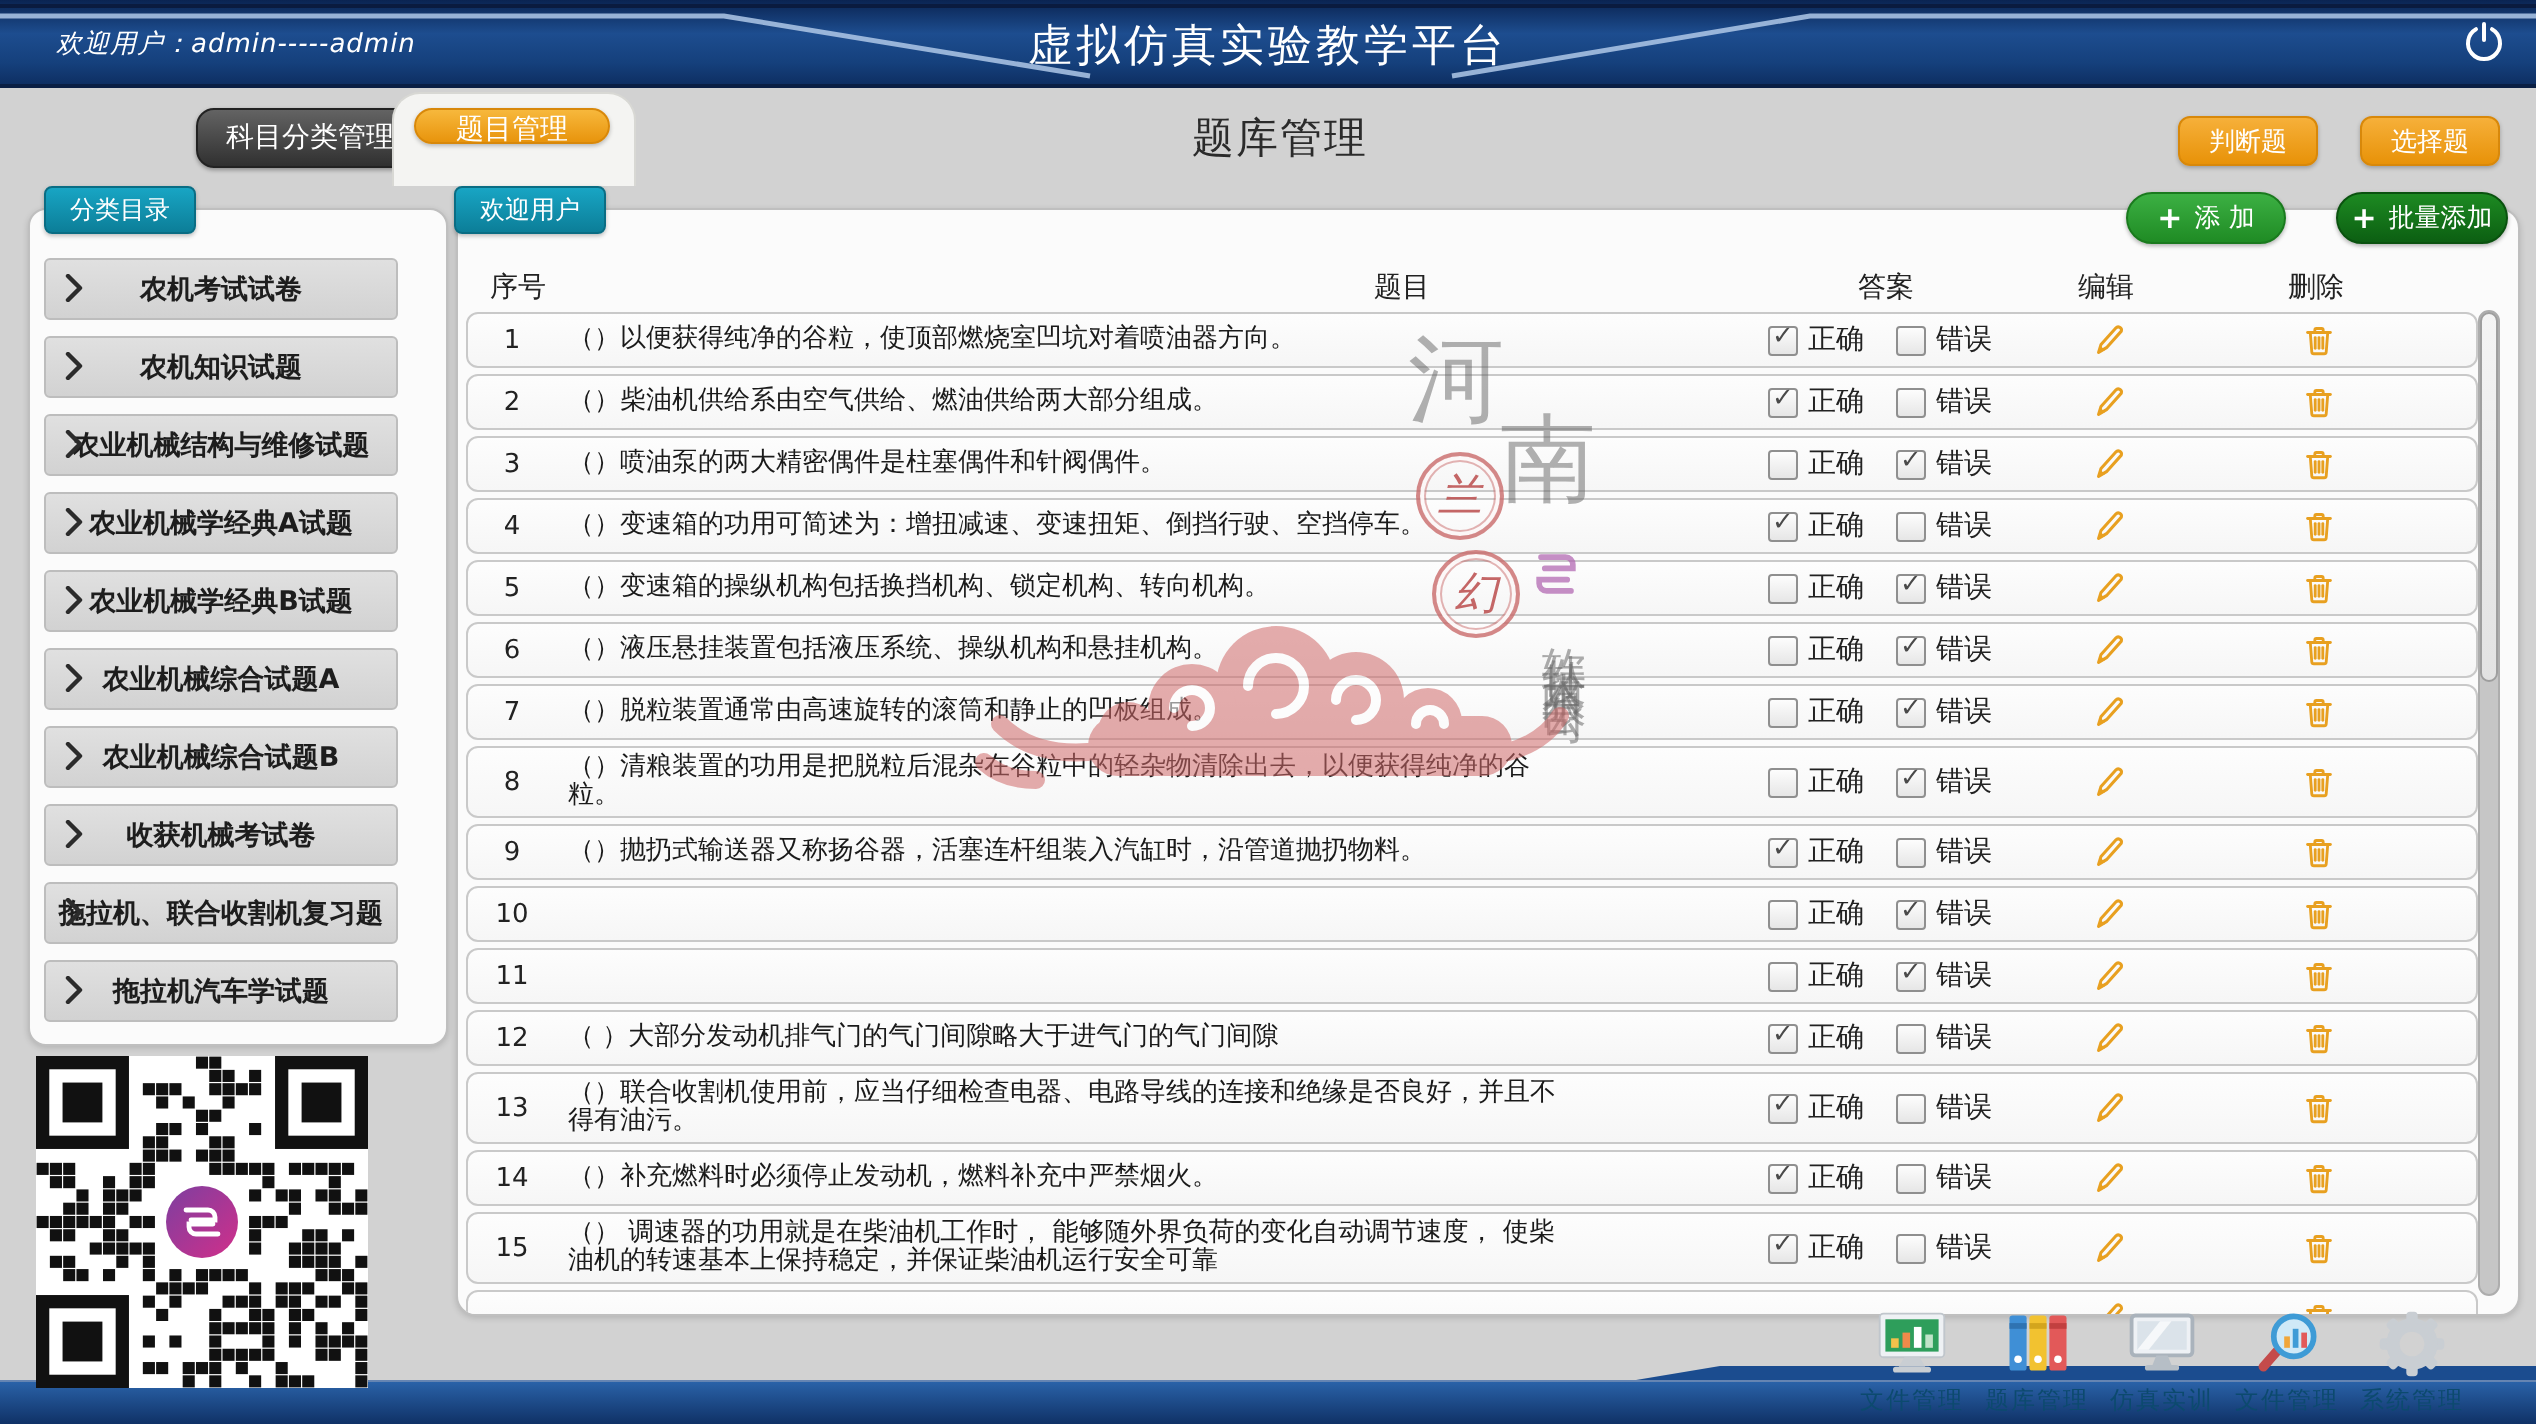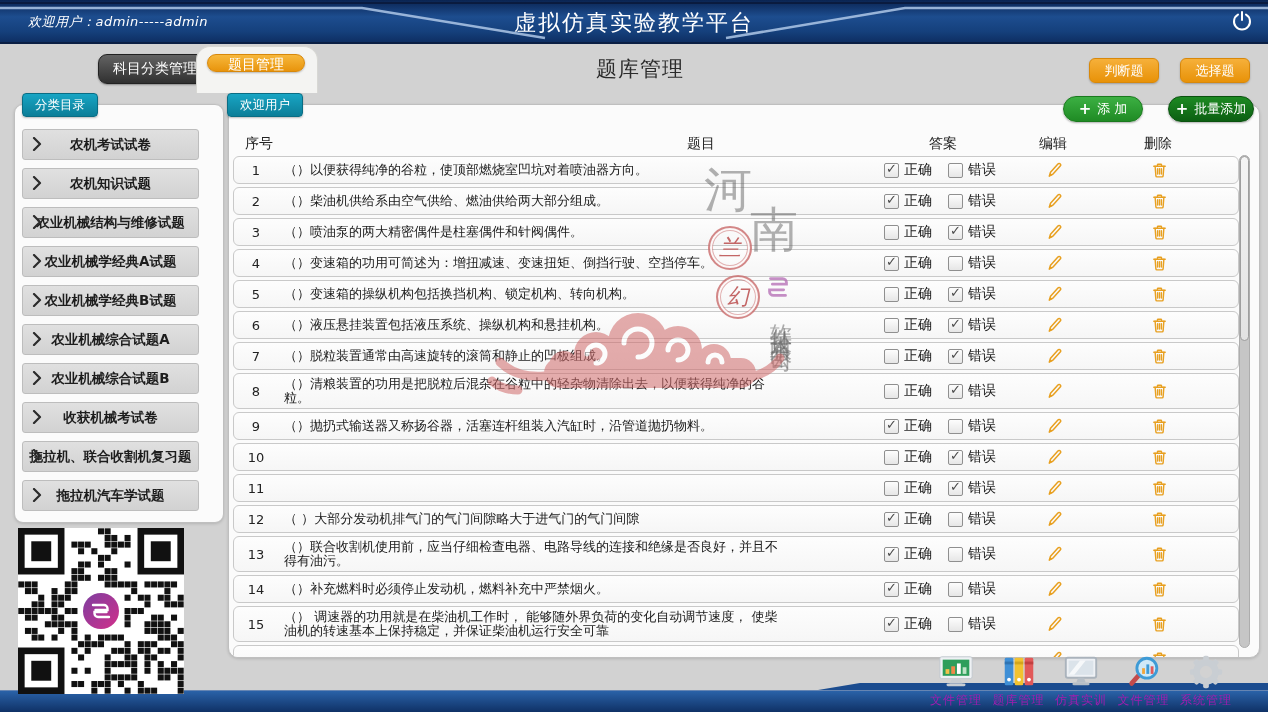--- a/index.html
+++ b/index.html
@@ -177,21 +177,21 @@
     position:absolute;left:812px;top:683px;width:456px;height:8px;
     background:#1b4c8f;z-index:10;
     clip-path:polygon(0 100%,48px 0,100% 0,100% 100%);
   }
   .task-items{
     position:absolute;left:925px;top:654px;width:312px;height:56px;z-index:12;
     display:flex;justify-content:space-between;
   }
   .task-item{width:62px;display:flex;flex-direction:column;align-items:center;cursor:pointer;}
   .task-item .ticon{width:38px;height:36px;}
-  .task-item .tlabel{margin-top:2px;font-size:12px;color:#a21caf;letter-spacing:1px;white-space:nowrap;}
+  .task-item .tlabel{margin-top:2px;font-size:12px;color:#0c4a6e;letter-spacing:1px;white-space:nowrap;}
 </style>
 </head>
 <body>
 
 <div class="stage">
 
   <div class="header">
     <svg class="decor" width="1268" height="42">
       <path d="M0 8 H362 L545 38" fill="none" stroke="rgba(175,200,232,.85)" stroke-width="2.5"></path>
       <path d="M726 38 L905 8 H1268" fill="none" stroke="rgba(175,200,232,.85)" stroke-width="2.5"></path>

